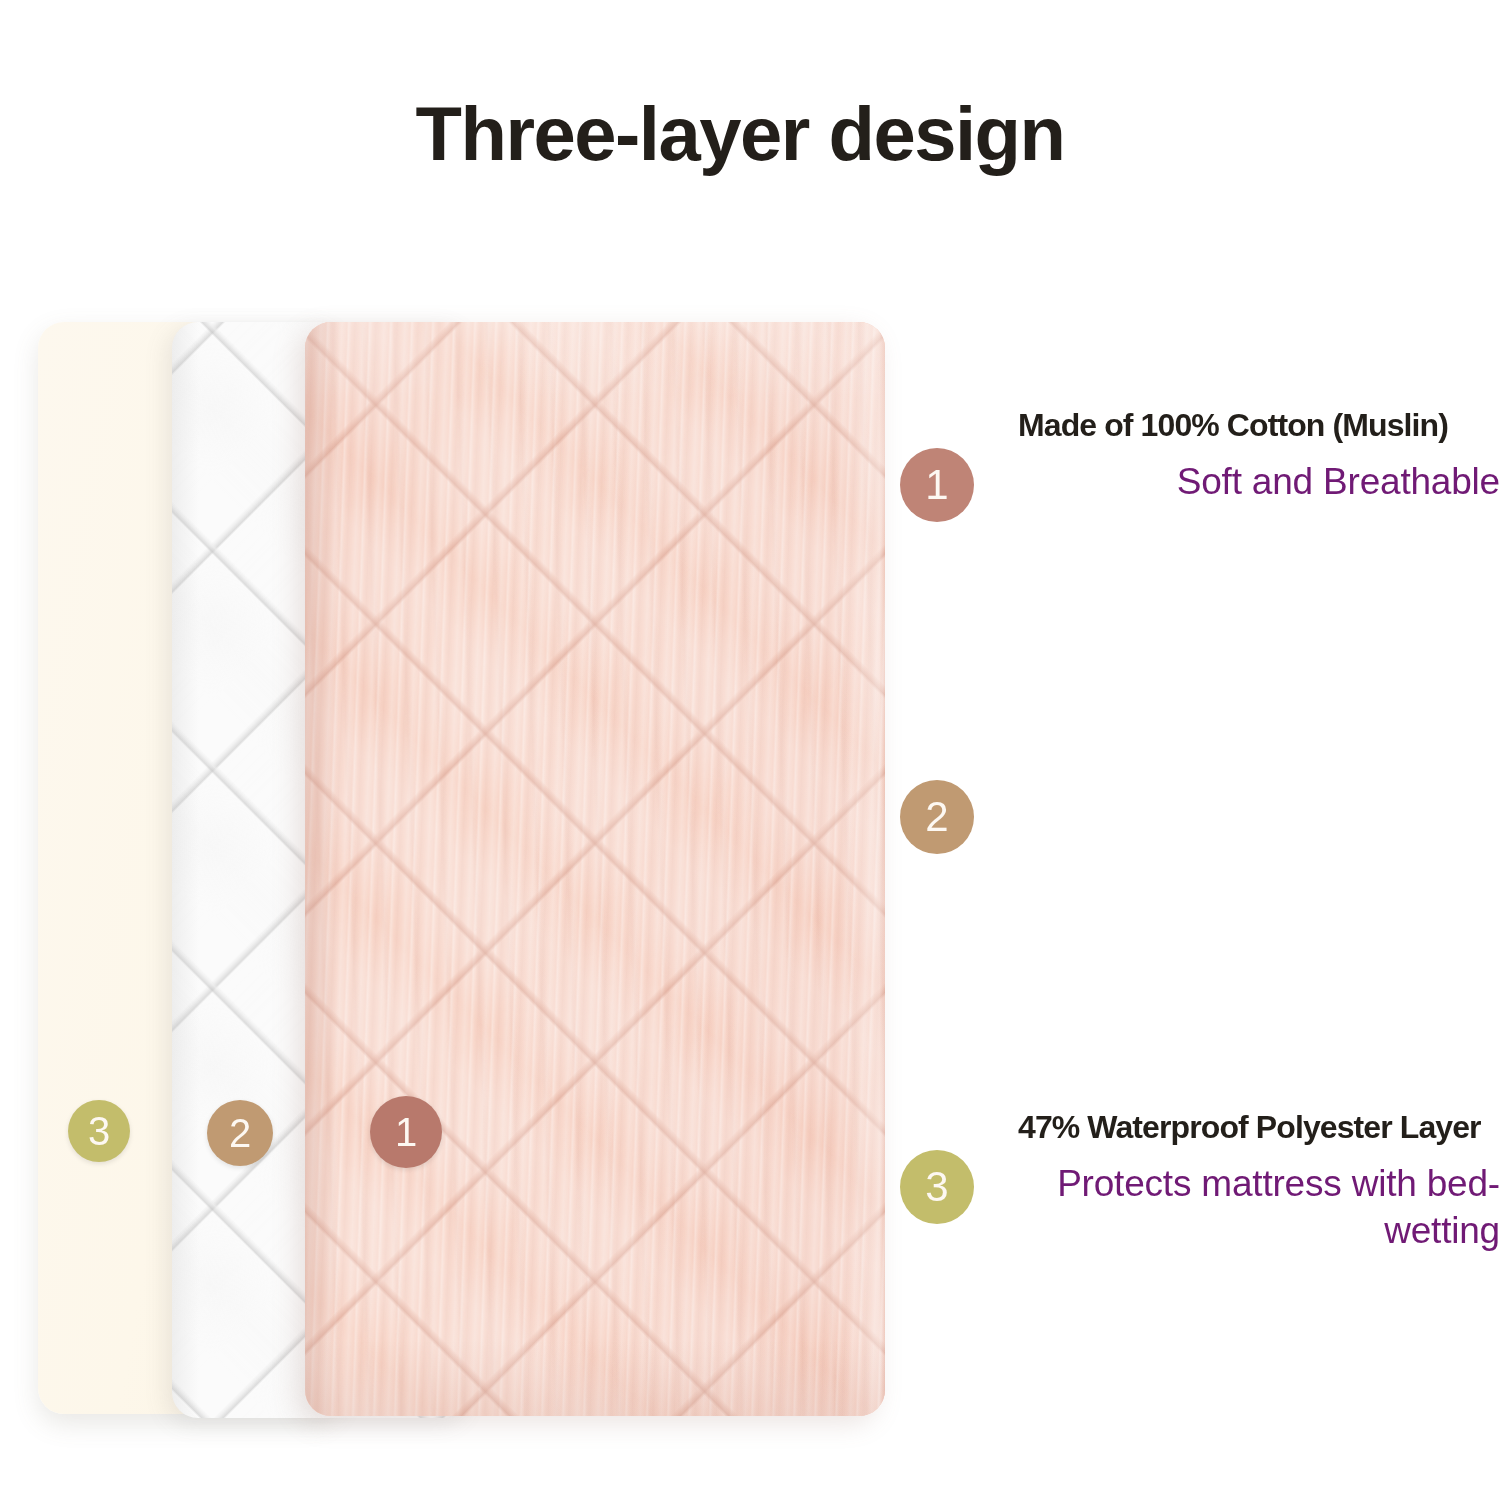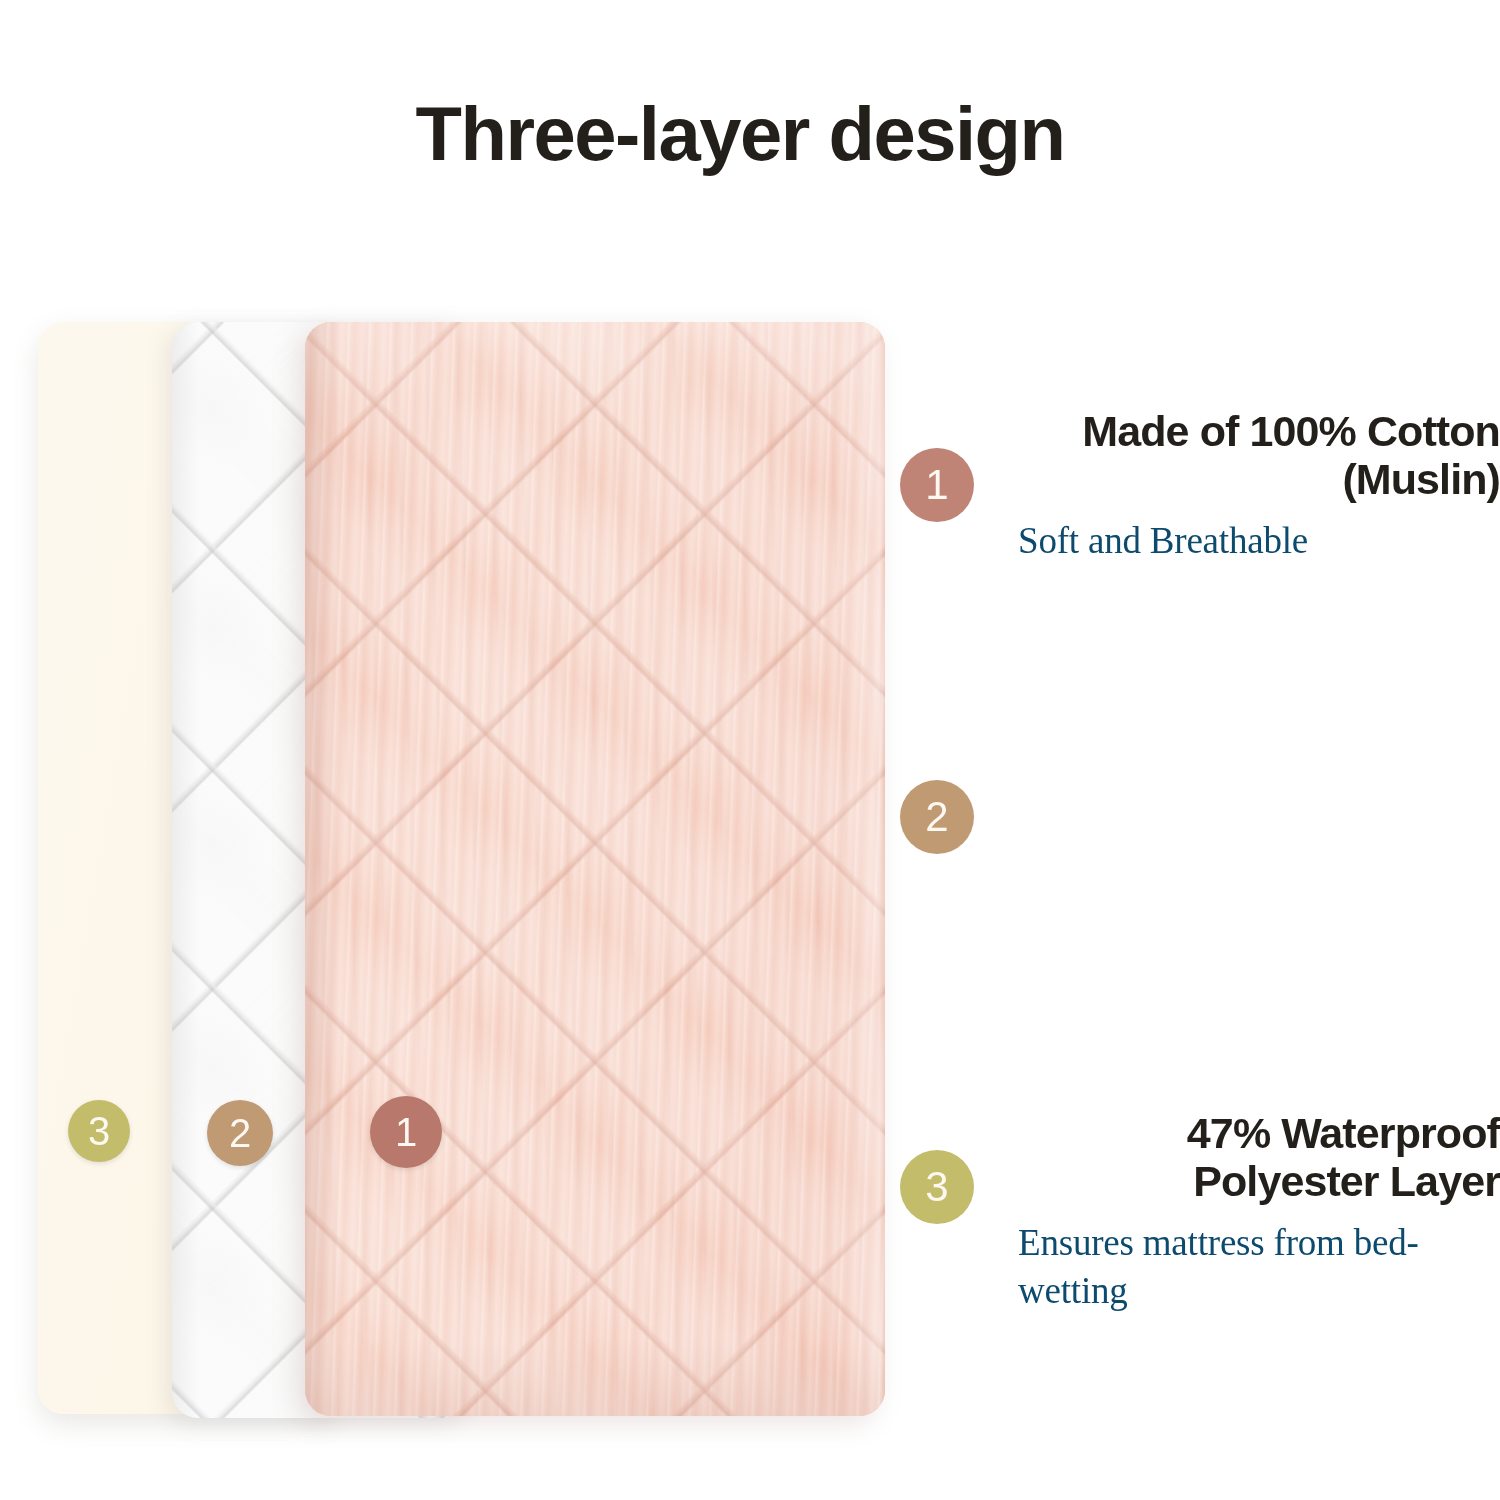--- a/index.html
+++ b/index.html
@@ -254,36 +254,36 @@
   #feature-badge-2 { background: #c09a72; }
   #feature-badge-3 { background: #c3bd6b; }
 
   .feature-text {
     margin-left: 44px;
     width: 482px;
   }
 
   .feature-title {
     font-family: "Liberation Sans", sans-serif;
-    font-size: 43px;
+    font-size: 32px;
     font-weight: bold;
     letter-spacing: -0.9px;
     line-height: 1.11;
     color: #231f1a;
-    text-align: right;
   }
 
   .feature-sub {
     margin-top: 14px;
-    font-family: Liberation Serif, serif;
+    font-family: Liberation Sans, sans-serif;
     font-size: 37px;
     font-weight: normal;
     letter-spacing: -0.2px;
     line-height: 1.28;
-    color: #0c4a6e;
+    color: #701a75;
+    text-align: right;
   }
 </style>
 </head>
 <body>
 
 <div id="page">
 
   <div id="page-title">Three-layer design</div>
 
   <div id="product-stack">
@@ -320,18 +320,18 @@
     </div>
 
     <div class="feature-item" id="feature-item-2">
       <div class="feature-badge" id="feature-badge-2">2</div>
     </div>
 
     <div class="feature-item" id="feature-item-3">
       <div class="feature-badge" id="feature-badge-3">3</div>
       <div class="feature-text">
         <div class="feature-title">47% Waterproof Polyester Layer</div>
-        <div class="feature-sub">Ensures mattress from bed-wetting</div>
+        <div class="feature-sub">Protects mattress with bed-wetting</div>
       </div>
     </div>
 
   </div>
 </div>
 
 </body></html>

